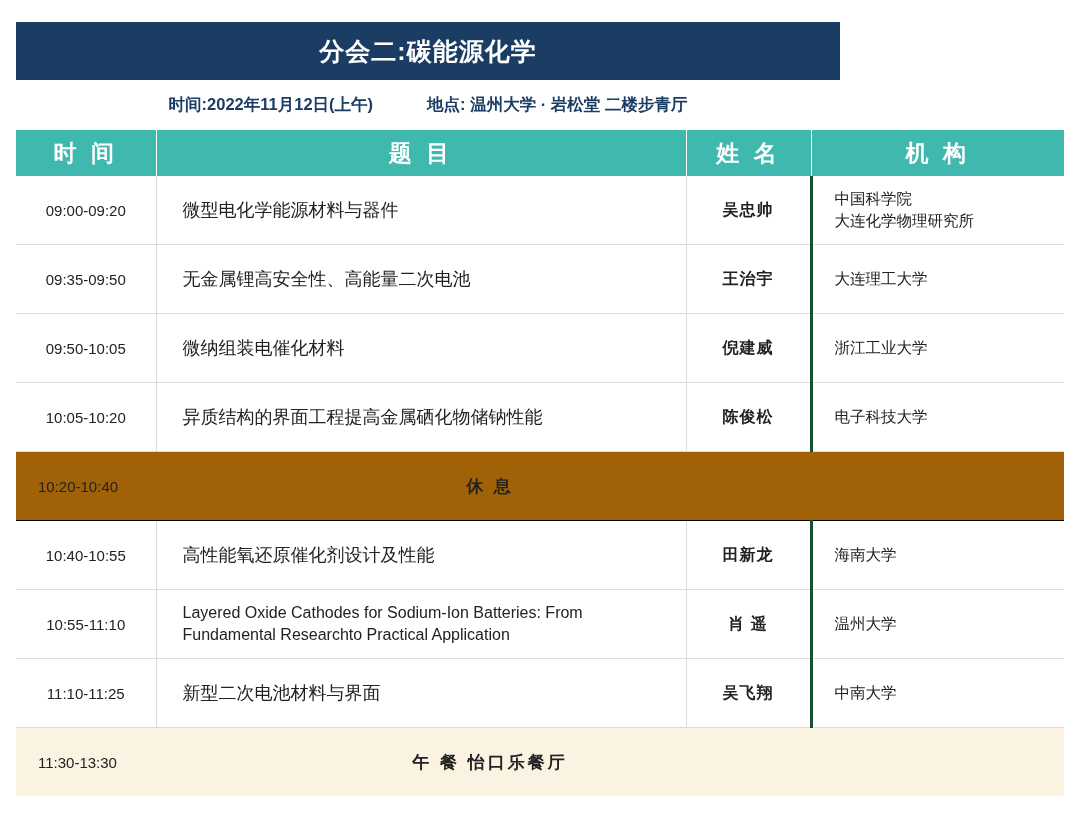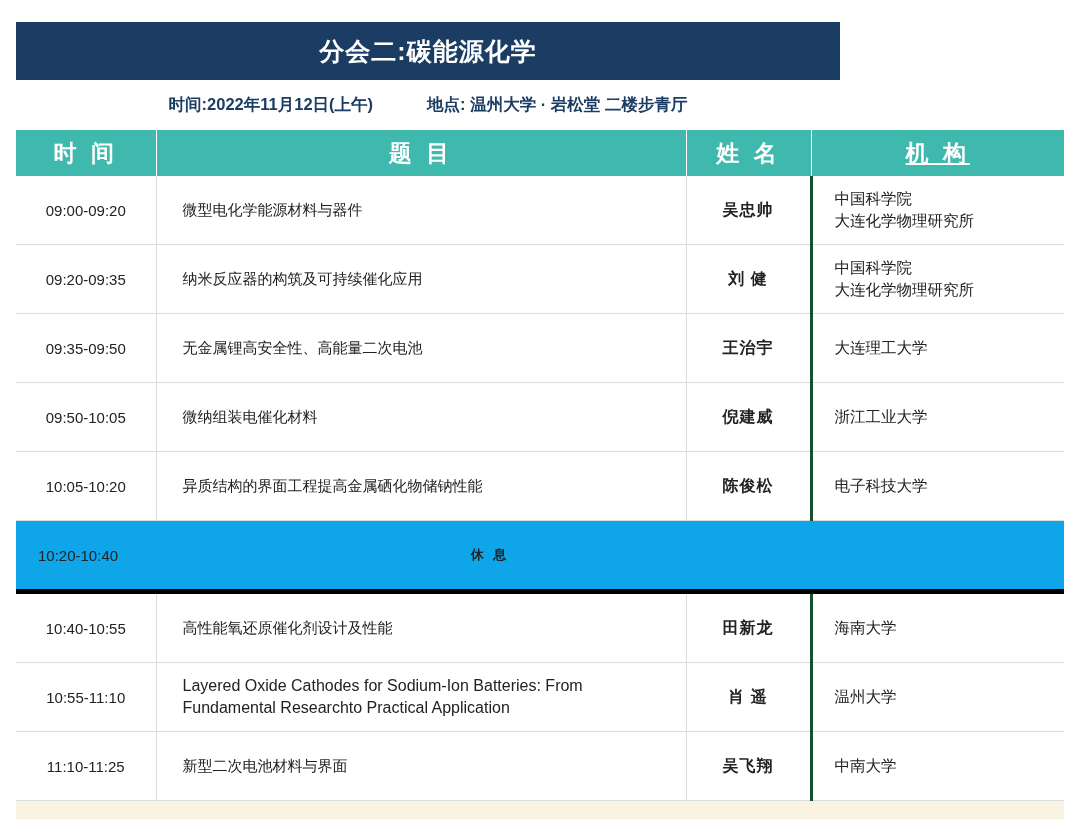--- a/index.html
+++ b/index.html
@@ -60,69 +60,69 @@
     background: #3fb8ad;
     color: #ffffff;
     font-size: 23px;
     font-weight: bold;
     height: 46px;
     padding: 0;
     text-align: center;
     border-right: 1px solid #ffffff;
     letter-spacing: 4px;
   }
-  thead th:last-child { border-right: none; text-decoration: underline; }
+  thead th:last-child { border-right: none; }
 
   tbody td {
     border-bottom: 1px solid #d8dde0;
     height: 56px;
     padding: 6px 0;
     vertical-align: middle;
     color: #222;
   }
   td.time {
     text-align: center;
     font-size: 15px;
     border-right: 1px solid #d8dde0;
     color: #222;
   }
   td.topic {
     padding-left: 26px;
     padding-right: 14px;
-    font-size: 15px;
+    font-size: 18px;
     line-height: 1.45;
     border-right: 1px solid #d8dde0;
   }
   td.topic.latin {
     font-size: 16px;
     line-height: 1.35;
   }
   td.name {
     text-align: center;
     font-weight: bold;
     font-size: 16px;
     border-right: 3px solid #14532d;
     letter-spacing: 1px;
   }
   td.org {
     padding-left: 22px;
     font-size: 15.5px;
     line-height: 1.4;
   }
   tr.break td {
-    background: #0ea5e9;
-    border-bottom: 5px solid #000000;
+    background: #a16207;
+    border-bottom: 1px solid #000000;
   }
   tr.lunch td {
     background: #faf3e2;
     border-bottom: none;
   }
   td.span-label {
     font-weight: bold;
-    font-size: 13px;
+    font-size: 17px;
     letter-spacing: 3px;
     text-align: center;
     padding-right: 240px;
   }
   tr.break td.time, tr.lunch td.time {
     font-weight: normal;
     border-right: none;
     text-align: left;
     padding-left: 22px;
     letter-spacing: 0;
@@ -164,29 +164,20 @@
         <tr>
           <td class="time">09:00-09:20</td>
           <td class="topic">微型电化学能源材料与器件</td>
           <td class="name">吴忠帅</td>
           <td class="org">
             <span class="org-line">中国科学院</span>
             <span class="org-line">大连化学物理研究所</span>
           </td>
         </tr>
         <tr>
-          <td class="time">09:20-09:35</td>
-          <td class="topic">纳米反应器的构筑及可持续催化应用</td>
-          <td class="name">刘 健</td>
-          <td class="org">
-            <span class="org-line">中国科学院</span>
-            <span class="org-line">大连化学物理研究所</span>
-          </td>
-        </tr>
-        <tr>
           <td class="time">09:35-09:50</td>
           <td class="topic">无金属锂高安全性、高能量二次电池</td>
           <td class="name">王治宇</td>
           <td class="org">
             <span class="org-line">大连理工大学</span>
           </td>
         </tr>
         <tr>
           <td class="time">09:50-10:05</td>
           <td class="topic">微纳组装电催化材料</td>

